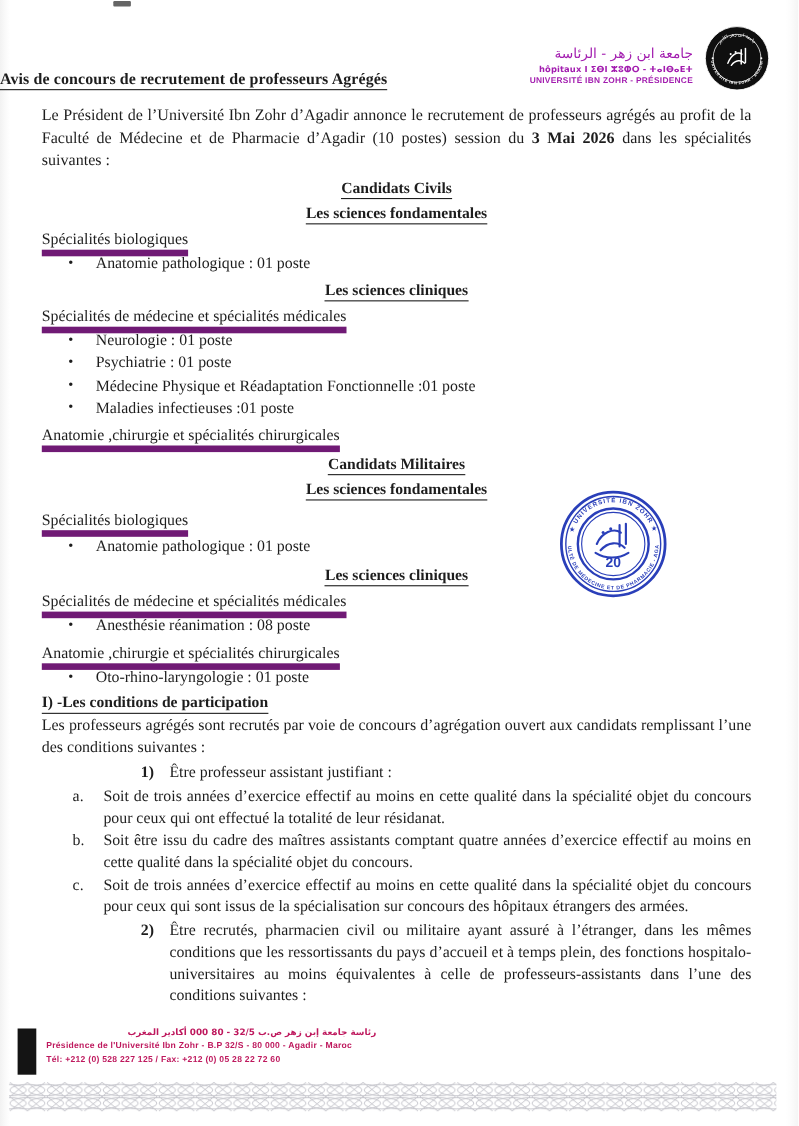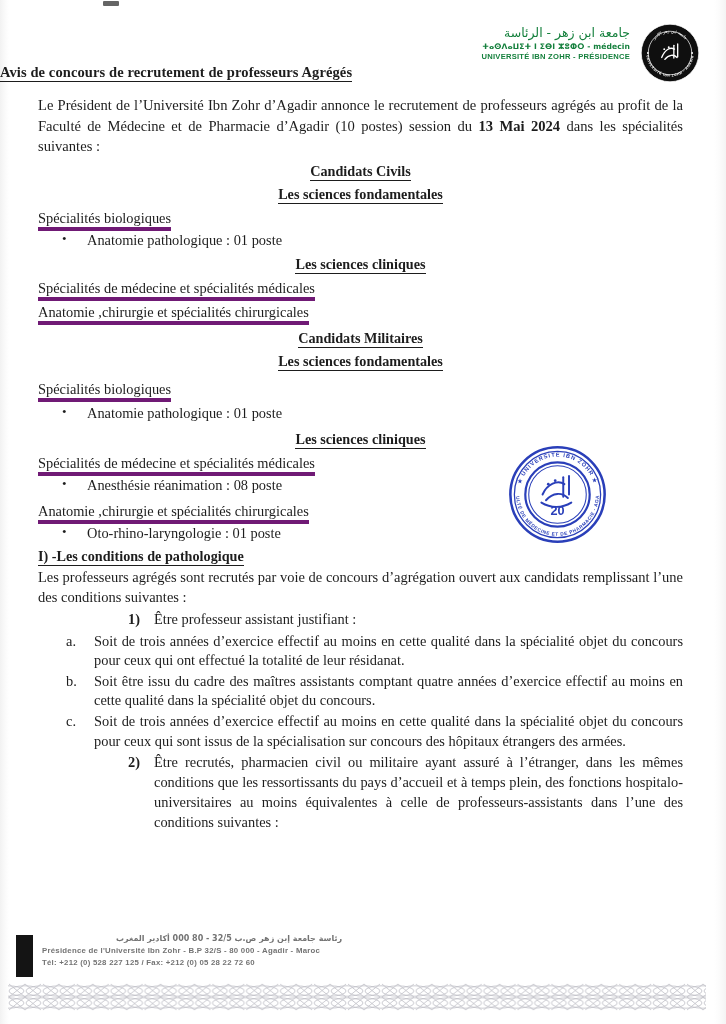--- a/index.html
+++ b/index.html
@@ -44,21 +44,22 @@
     left: 470px; top: 21px;
     width: 250px;
     display: flex;
     align-items: flex-start;
     gap: 8px;
   }
   .lh-text {
     text-align: right;
     width: 160px;
     padding-top: 4px;
-    color: #15803d;
+    color: #a21caf;
+    margin-top: 16px;
   }
   .lh-ar {
     font-family: "DejaVu Sans", sans-serif;
     font-size: 12.5px;
     letter-spacing: .2px;
     line-height: 1.25;
     direction: rtl;
   }
   .lh-tif {
     font-family: "DejaVu Sans", sans-serif;
@@ -118,21 +119,21 @@
   .center-head span {
     border-bottom: 1.3px solid #1d1d1d;
     padding-bottom: 1px;
   }
   .sub-head {
     font-size: 14.4px;
     margin: 7px 0 0 0;
     display: block;
   }
   .sub-head span {
-    border-bottom: 4px solid #701a75;
+    border-bottom: 6px solid #701a75;
     padding-bottom: 1px;
   }
   ul.posts {
     list-style: none;
     margin: 4px 0 0 0;
     padding: 0 0 0 24px;
   }
   ul.posts li {
     font-size: 14.4px;
     line-height: 1.33;
@@ -215,21 +216,21 @@
     display: flex;
     gap: 9px;
     align-items: flex-start;
   }
   .foot-mark {
     width: 17px; height: 42px;
     background: #141414;
     flex: 0 0 17px;
     margin-top: 2px;
   }
-  .foot-lines { color: #737373; }
+  .foot-lines { color: #be185d; }
   .foot-ar {
     font-family: "DejaVu Sans", sans-serif;
     font-size: 8px;
     font-weight: bold;
     letter-spacing: .4px;
     direction: rtl;
     text-align: right;
     width: 300px;
     line-height: 1.5;
   }
@@ -261,21 +262,21 @@
 
 <div id="page">
 
   <div class="scan-edge-left"></div>
   <div class="scan-edge-right"></div>
   <div class="top-speck"></div>
 
   <div class="letterhead">
     <div class="lh-text">
       <div class="lh-ar">جامعة ابن زهر - الرئاسة</div>
-      <div class="lh-tif">ⵜⴰⵙⴷⴰⵡⵉⵜ ⵏ ⵉⴱⵏ ⵣⵓⵀⵔ - médecin</div>
+      <div class="lh-tif">hôpitaux ⵏ ⵉⴱⵏ ⵣⵓⵀⵔ - ⵜⴰⵏⴱⴰⴹⵜ</div>
       <div class="lh-fr">UNIVERSITÉ IBN ZOHR - PRÉSIDENCE</div>
     </div>
     <svg class="seal-black" viewBox="0 0 100 100">
       <defs>
         <path id="arcTopK" d="M 18,50 A 32,32 0 0 1 82,50"></path>
         <path id="arcBotK" d="M 13,50 A 37,37 0 0 0 87,50"></path>
       </defs>
       <circle cx="50" cy="50" r="45" fill="#0f0f0f"></circle>
       <circle cx="50" cy="50" r="45" fill="none" stroke="#ffffff" stroke-width="1.2"></circle>
       <circle cx="50" cy="50" r="34" fill="none" stroke="#ffffff" stroke-width="1.1"></circle>
@@ -297,21 +298,21 @@
       <circle cx="48" cy="41" r="1.5" fill="#ffffff"></circle>
     </svg>
   </div>
 
   <div class="doc-title">
     <span>Avis de concours de recrutement de professeurs Agrégés</span>
   </div>
 
   <div class="body-area">
 
-    <p class="intro"><span>Le Président de l’Université Ibn Zohr d’Agadir annonce le recrutement de professeurs agrégés au profit de la Faculté de Médecine et de Pharmacie d’Agadir (10 postes) session du </span><b>13 Mai 2024</b><span> dans les spécialités suivantes :</span></p>
+    <p class="intro"><span>Le Président de l’Université Ibn Zohr d’Agadir annonce le recrutement de professeurs agrégés au profit de la Faculté de Médecine et de Pharmacie d’Agadir (10 postes) session du </span><b>3 Mai 2026</b><span> dans les spécialités suivantes :</span></p>
 
     <div class="center-head">
       <span>Candidats Civils</span>
     </div>
 
     <div class="center-head">
       <span>Les sciences fondamentales</span>
     </div>
     <div class="sub-head">
       <span>Spécialités biologiques</span>
@@ -319,20 +320,26 @@
     <ul class="posts">
       <li>Anatomie pathologique : 01 poste</li>
     </ul>
 
     <div class="center-head">
       <span>Les sciences cliniques </span>
     </div>
     <div class="sub-head">
       <span>Spécialités de médecine et spécialités médicales</span>
     </div>
+    <ul class="posts">
+      <li>Neurologie : 01 poste</li>
+      <li>Psychiatrie : 01 poste</li>
+      <li>Médecine Physique et Réadaptation Fonctionnelle :01 poste</li>
+      <li>Maladies infectieuses :01 poste</li>
+    </ul>
     <div class="sub-head">
       <span>Anatomie ,chirurgie et spécialités chirurgicales</span>
     </div>
 
     <div class="center-head" style="margin-top:9px">
       <span>Candidats Militaires</span>
     </div>
     <div class="center-head">
       <span>Les sciences fondamentales</span>
     </div>
@@ -353,21 +360,21 @@
       <li>Anesthésie réanimation : 08 poste</li>
     </ul>
     <div class="sub-head">
       <span>Anatomie ,chirurgie et spécialités chirurgicales</span>
     </div>
     <ul class="posts">
       <li>Oto-rhino-laryngologie : 01 poste</li>
     </ul>
 
     <div class="sec-title">
-      <span>I) -Les conditions de pathologique </span>
+      <span>I) -Les conditions de participation </span>
     </div>
     <p class="sec-lead">Les professeurs agrégés sont recrutés par voie de concours d’agrégation ouvert aux candidats remplissant l’une des conditions suivantes :</p>
 
     <ol class="conds">
       <li class="num">
         <span class="numlab">1)</span>
         <span class="bold-lead">Être professeur assistant justifiant :</span>
         <ol class="alpha" style="margin-left:-102px;margin-top:2px">
           <li>
             <span class="alab">a.</span>

